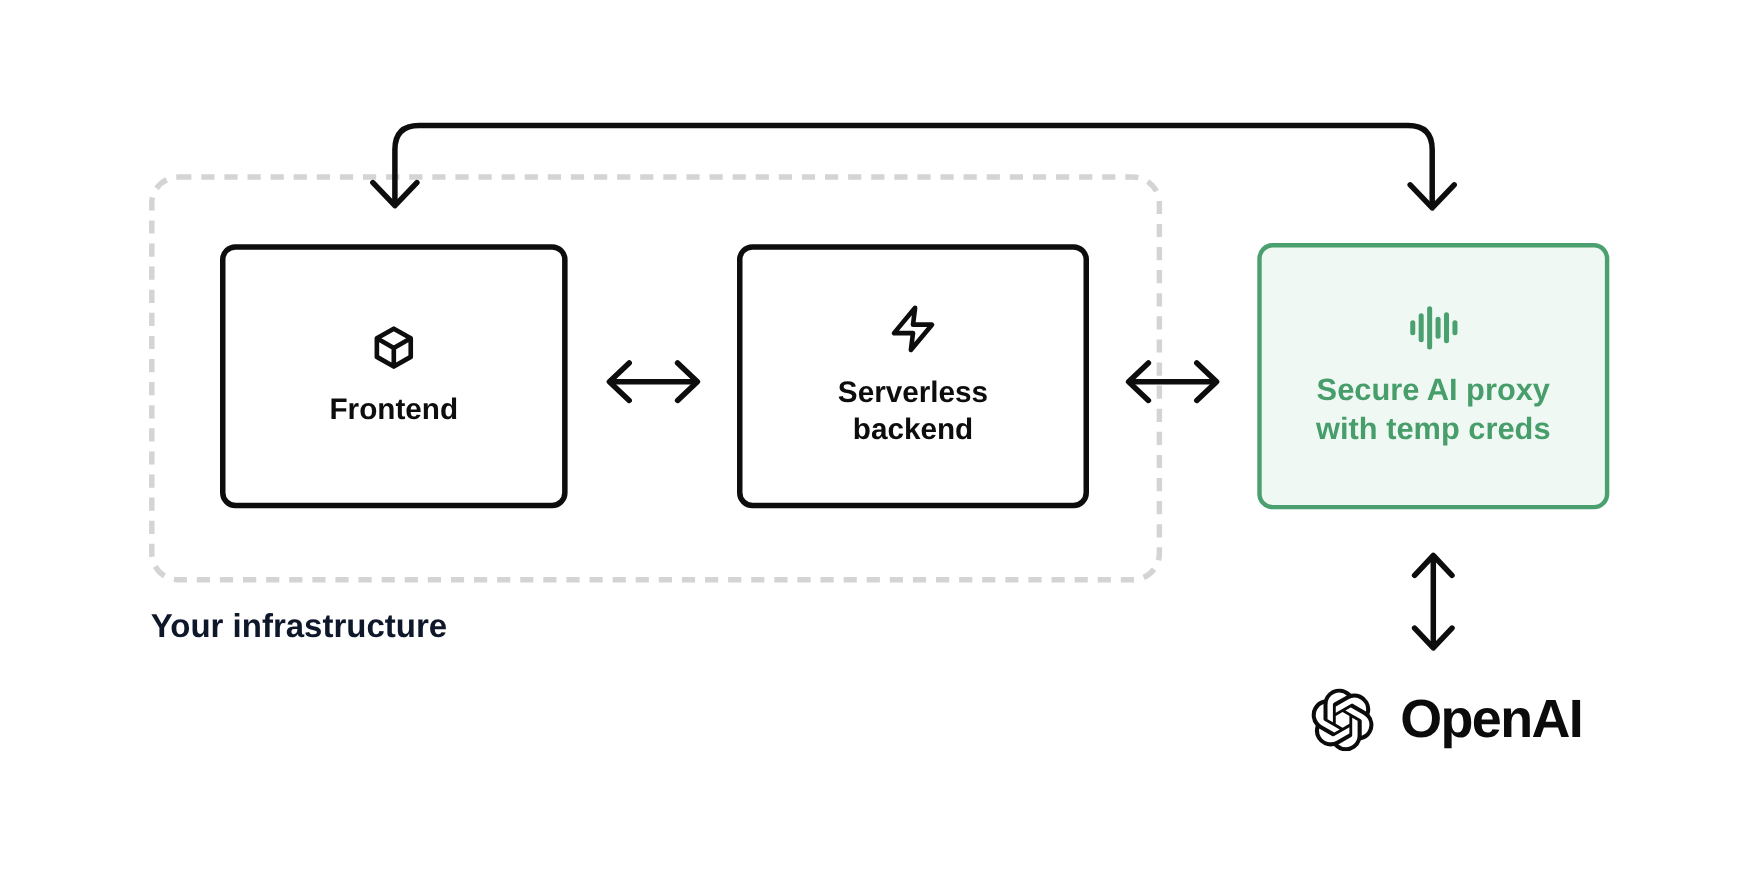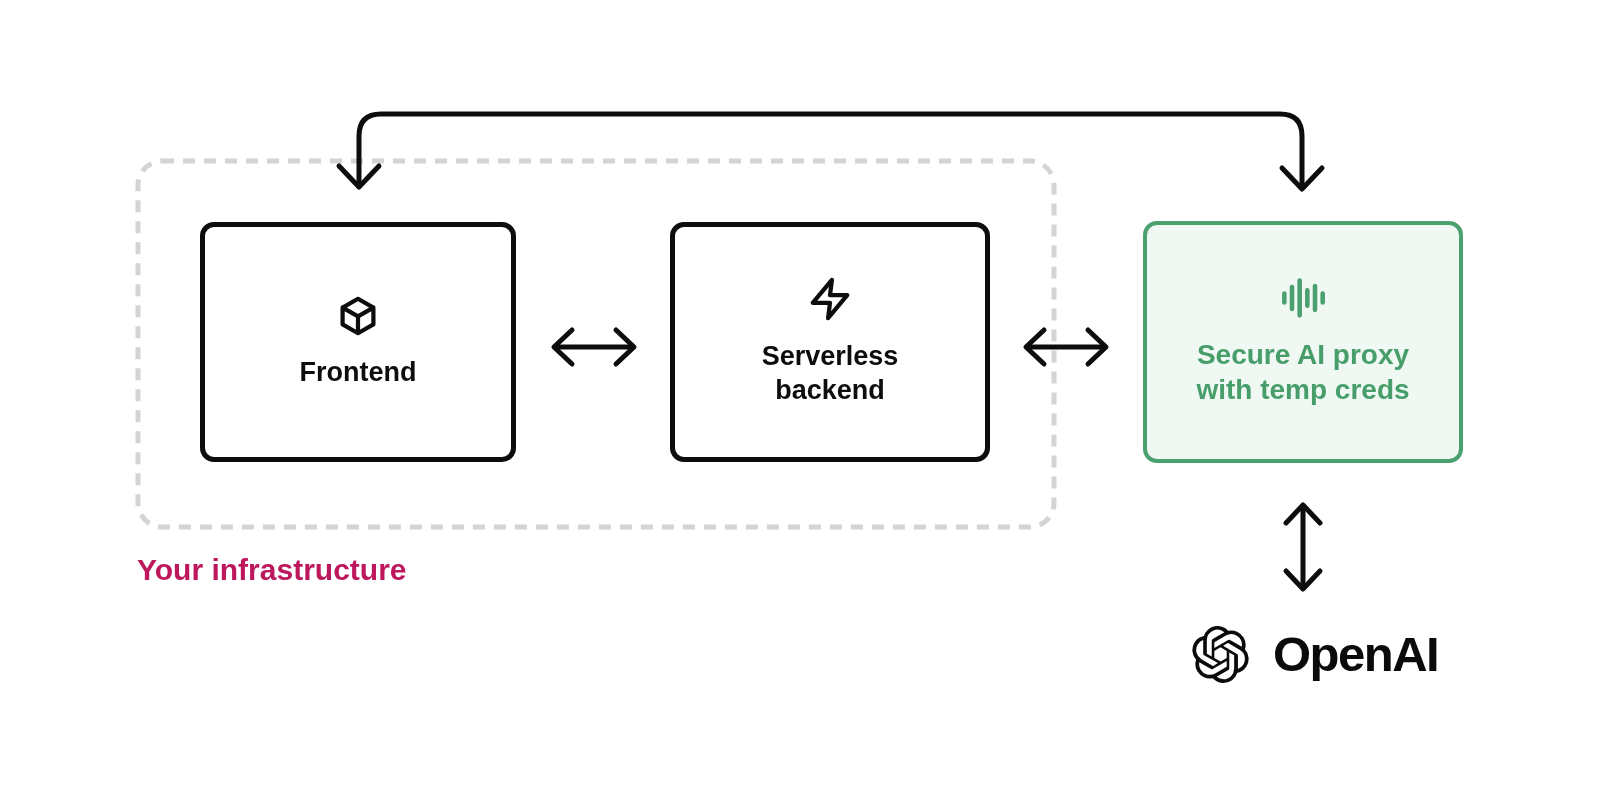--- a/index.html
+++ b/index.html
@@ -24,21 +24,21 @@
     left:1143px;top:221px;width:320px;height:242px;
     border:4px solid #4AA06F;background:#EFF8F3;
   }
   .node-label{
     font-size:27px;font-weight:bold;line-height:1.25;color:#0d0d0d;
     max-width:210px;
   }
   .node-proxy .node-label{color:#479E6B;max-width:262px;font-size:28px;}
 
   
-  .infra-label{left:137px;top:553px;font-size:30px;font-weight:bold;color:#be185d;}
+  .infra-label{left:137px;top:553px;font-size:30px;font-weight:bold;color:#0f172a;}
 
   
   .arrow-fb{left:548px;top:325px;}
   .arrow-bp{left:1020px;top:325px;}
   .arrow-top{left:330px;top:100px;}
   .arrow-po{left:1281px;top:498px;}
   .stroke{stroke:#0d0d0d;stroke-width:5;fill:none;stroke-linecap:round;stroke-linejoin:round;}
 
   
   .brand{left:1192px;top:622px;display:flex;align-items:center;gap:24px;height:64px;}

